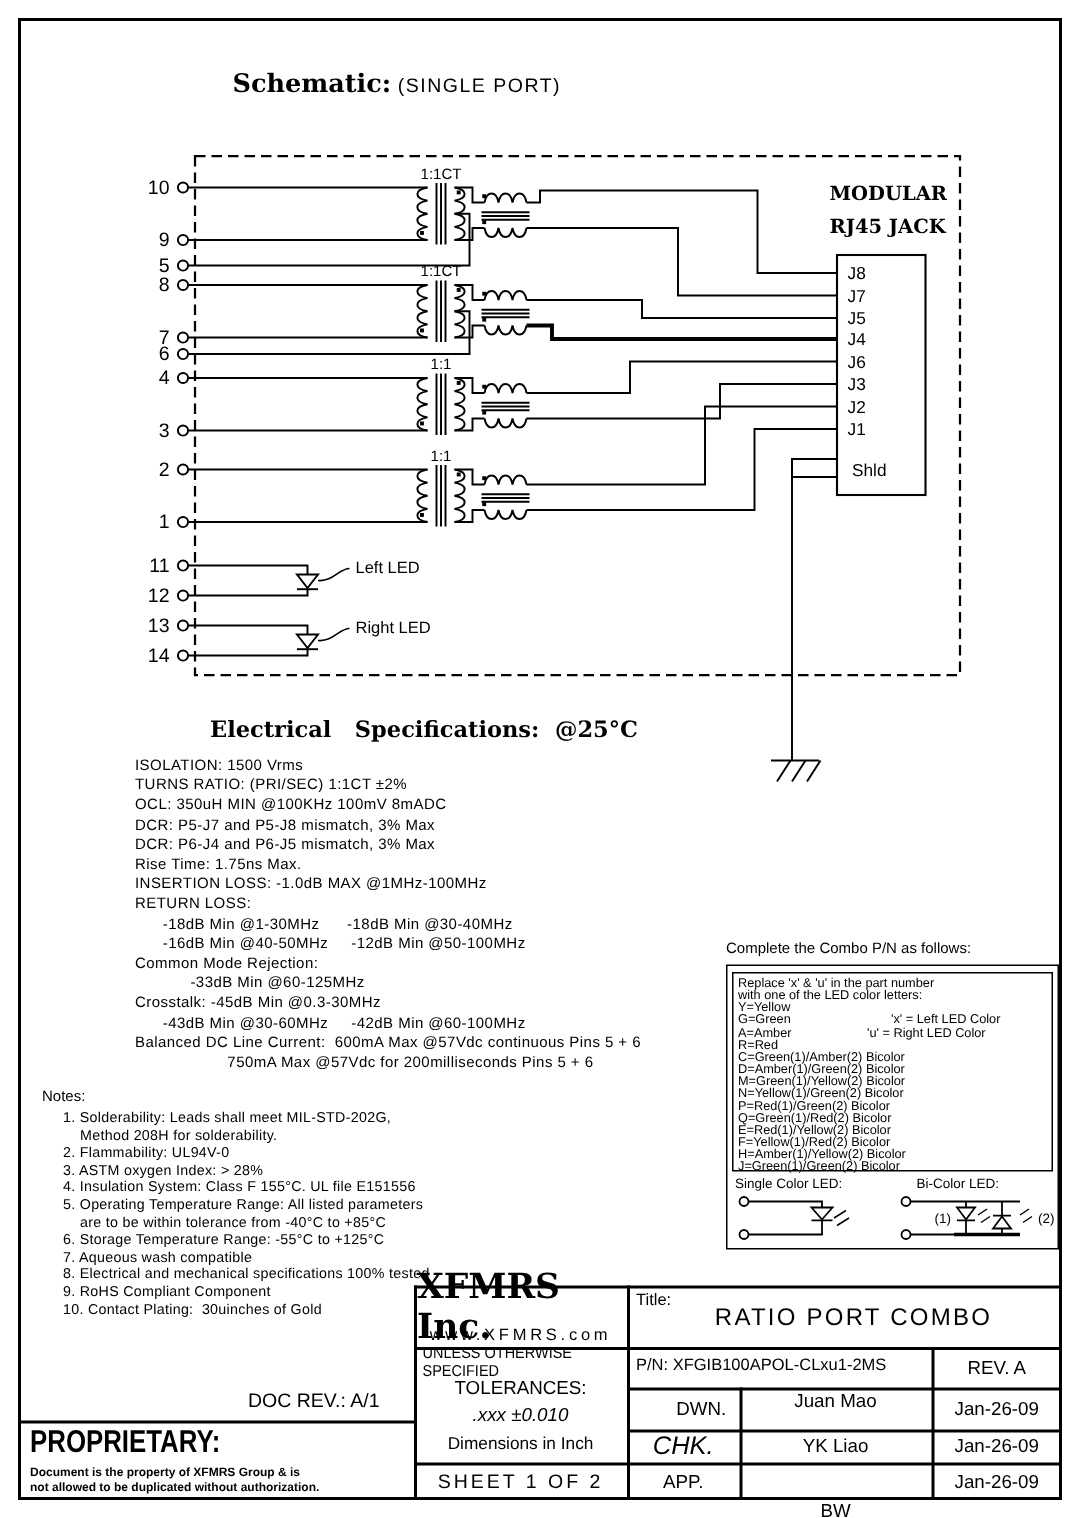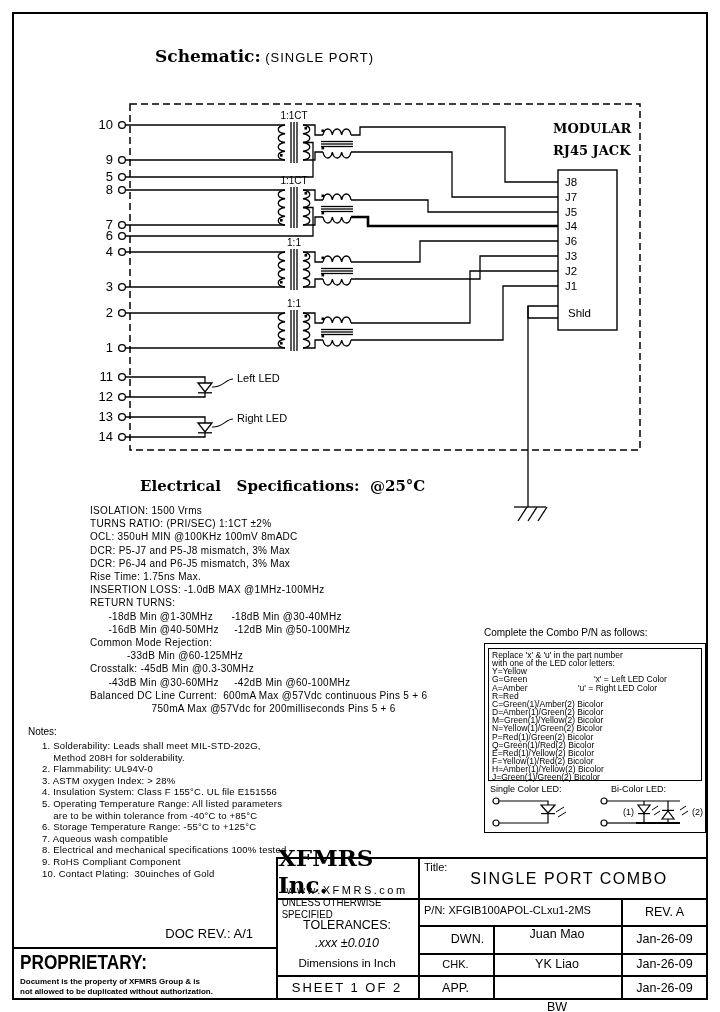--- a/index.html
+++ b/index.html
@@ -163,21 +163,21 @@
 
   <div class="abs serif" style="left:140px;top:477px;font-size:15px;white-space:pre;">Electrical   Specifications:  @25°C</div>
   <div class="abs" style="left:90px;top:504px;font-size:10px;letter-spacing:0.3px;">
       <div class="spec-line">ISOLATION: 1500 Vrms</div>
       <div class="spec-line">TURNS RATIO: (PRI/SEC) 1:1CT ±2%</div>
       <div class="spec-line">OCL: 350uH MIN @100KHz 100mV 8mADC</div>
       <div class="spec-line">DCR: P5-J7 and P5-J8 mismatch, 3% Max</div>
       <div class="spec-line">DCR: P6-J4 and P6-J5 mismatch, 3% Max</div>
       <div class="spec-line">Rise Time: 1.75ns Max.</div>
       <div class="spec-line">INSERTION LOSS: -1.0dB MAX @1MHz-100MHz</div>
-      <div class="spec-line">RETURN TURNS:</div>
+      <div class="spec-line">RETURN LOSS:</div>
       <div class="spec-line">      -18dB Min @1-30MHz      -18dB Min @30-40MHz</div>
       <div class="spec-line">      -16dB Min @40-50MHz     -12dB Min @50-100MHz</div>
       <div class="spec-line">Common Mode Rejection:</div>
       <div class="spec-line">            -33dB Min @60-125MHz</div>
       <div class="spec-line">Crosstalk: -45dB Min @0.3-30MHz</div>
       <div class="spec-line">      -43dB Min @30-60MHz     -42dB Min @60-100MHz</div>
       <div class="spec-line">Balanced DC Line Current:  600mA Max @57Vdc continuous Pins 5 + 6</div>
       <div class="spec-line">                    750mA Max @57Vdc for 200milliseconds Pins 5 + 6</div>
     </div>
 
@@ -271,21 +271,21 @@
 
   <div class="cell" style="left:278px;top:858px;width:138px;height:26px;">
     <span class="serif" style="font-size:23px;">XFMRS Inc.</span>
   </div>
   <div class="cell" style="left:278px;top:883px;width:138px;height:14px;">
     <span style="font-size:11px;letter-spacing:2.5px;">www.XFMRS.com</span>
   </div>
 
   <div class="abs" style="left:424px;top:861px;font-size:11px;">Title:</div>
   <div class="cell" style="left:430px;top:862px;width:278px;height:34px;">
-    <span style="font-size:16px;letter-spacing:1.5px;">SINGLE PORT COMBO</span>
+    <span style="font-size:16px;letter-spacing:1.5px;">RATIO PORT COMBO</span>
   </div>
 
   <div class="cell" style="left:276px;top:899px;width:142px;height:18px;">
     <span style="font-size:10.5px;transform:scaleX(0.92);">UNLESS OTHERWISE SPECIFIED</span>
   </div>
   <div class="cell" style="left:276px;top:916px;width:142px;height:18px;">
     <span style="font-size:12.5px;">TOLERANCES:</span>
   </div>
   <div class="cell" style="left:276px;top:934px;width:142px;height:18px;font-style:italic;">
     <span style="font-size:12.5px;">.xxx ±0.010</span>
@@ -306,21 +306,21 @@
     <span style="font-size:12.5px;padding-left:24px;">DWN.</span>
   </div>
   <div class="cell" style="left:493px;top:925px;width:128px;height:17px;">
     <span style="font-size:12.5px;">Juan Mao</span>
   </div>
   <div class="cell" style="left:621px;top:925px;width:87px;height:28px;">
     <span style="font-size:12.5px;">Jan-26-09</span>
   </div>
 
   <div class="cell" style="left:418px;top:953px;width:75px;height:22px;">
-    <span style="font-size:11px;">CHK.</span>
+    <span style="font-size:17px;font-style:italic;">CHK.</span>
   </div>
   <div class="cell" style="left:493px;top:953px;width:128px;height:22px;">
     <span style="font-size:12.5px;">YK Liao</span>
   </div>
   <div class="cell" style="left:621px;top:953px;width:87px;height:22px;">
     <span style="font-size:12.5px;">Jan-26-09</span>
   </div>
 
   <div class="cell" style="left:418px;top:975px;width:75px;height:25px;">
     <span style="font-size:12.5px;">APP.</span>

